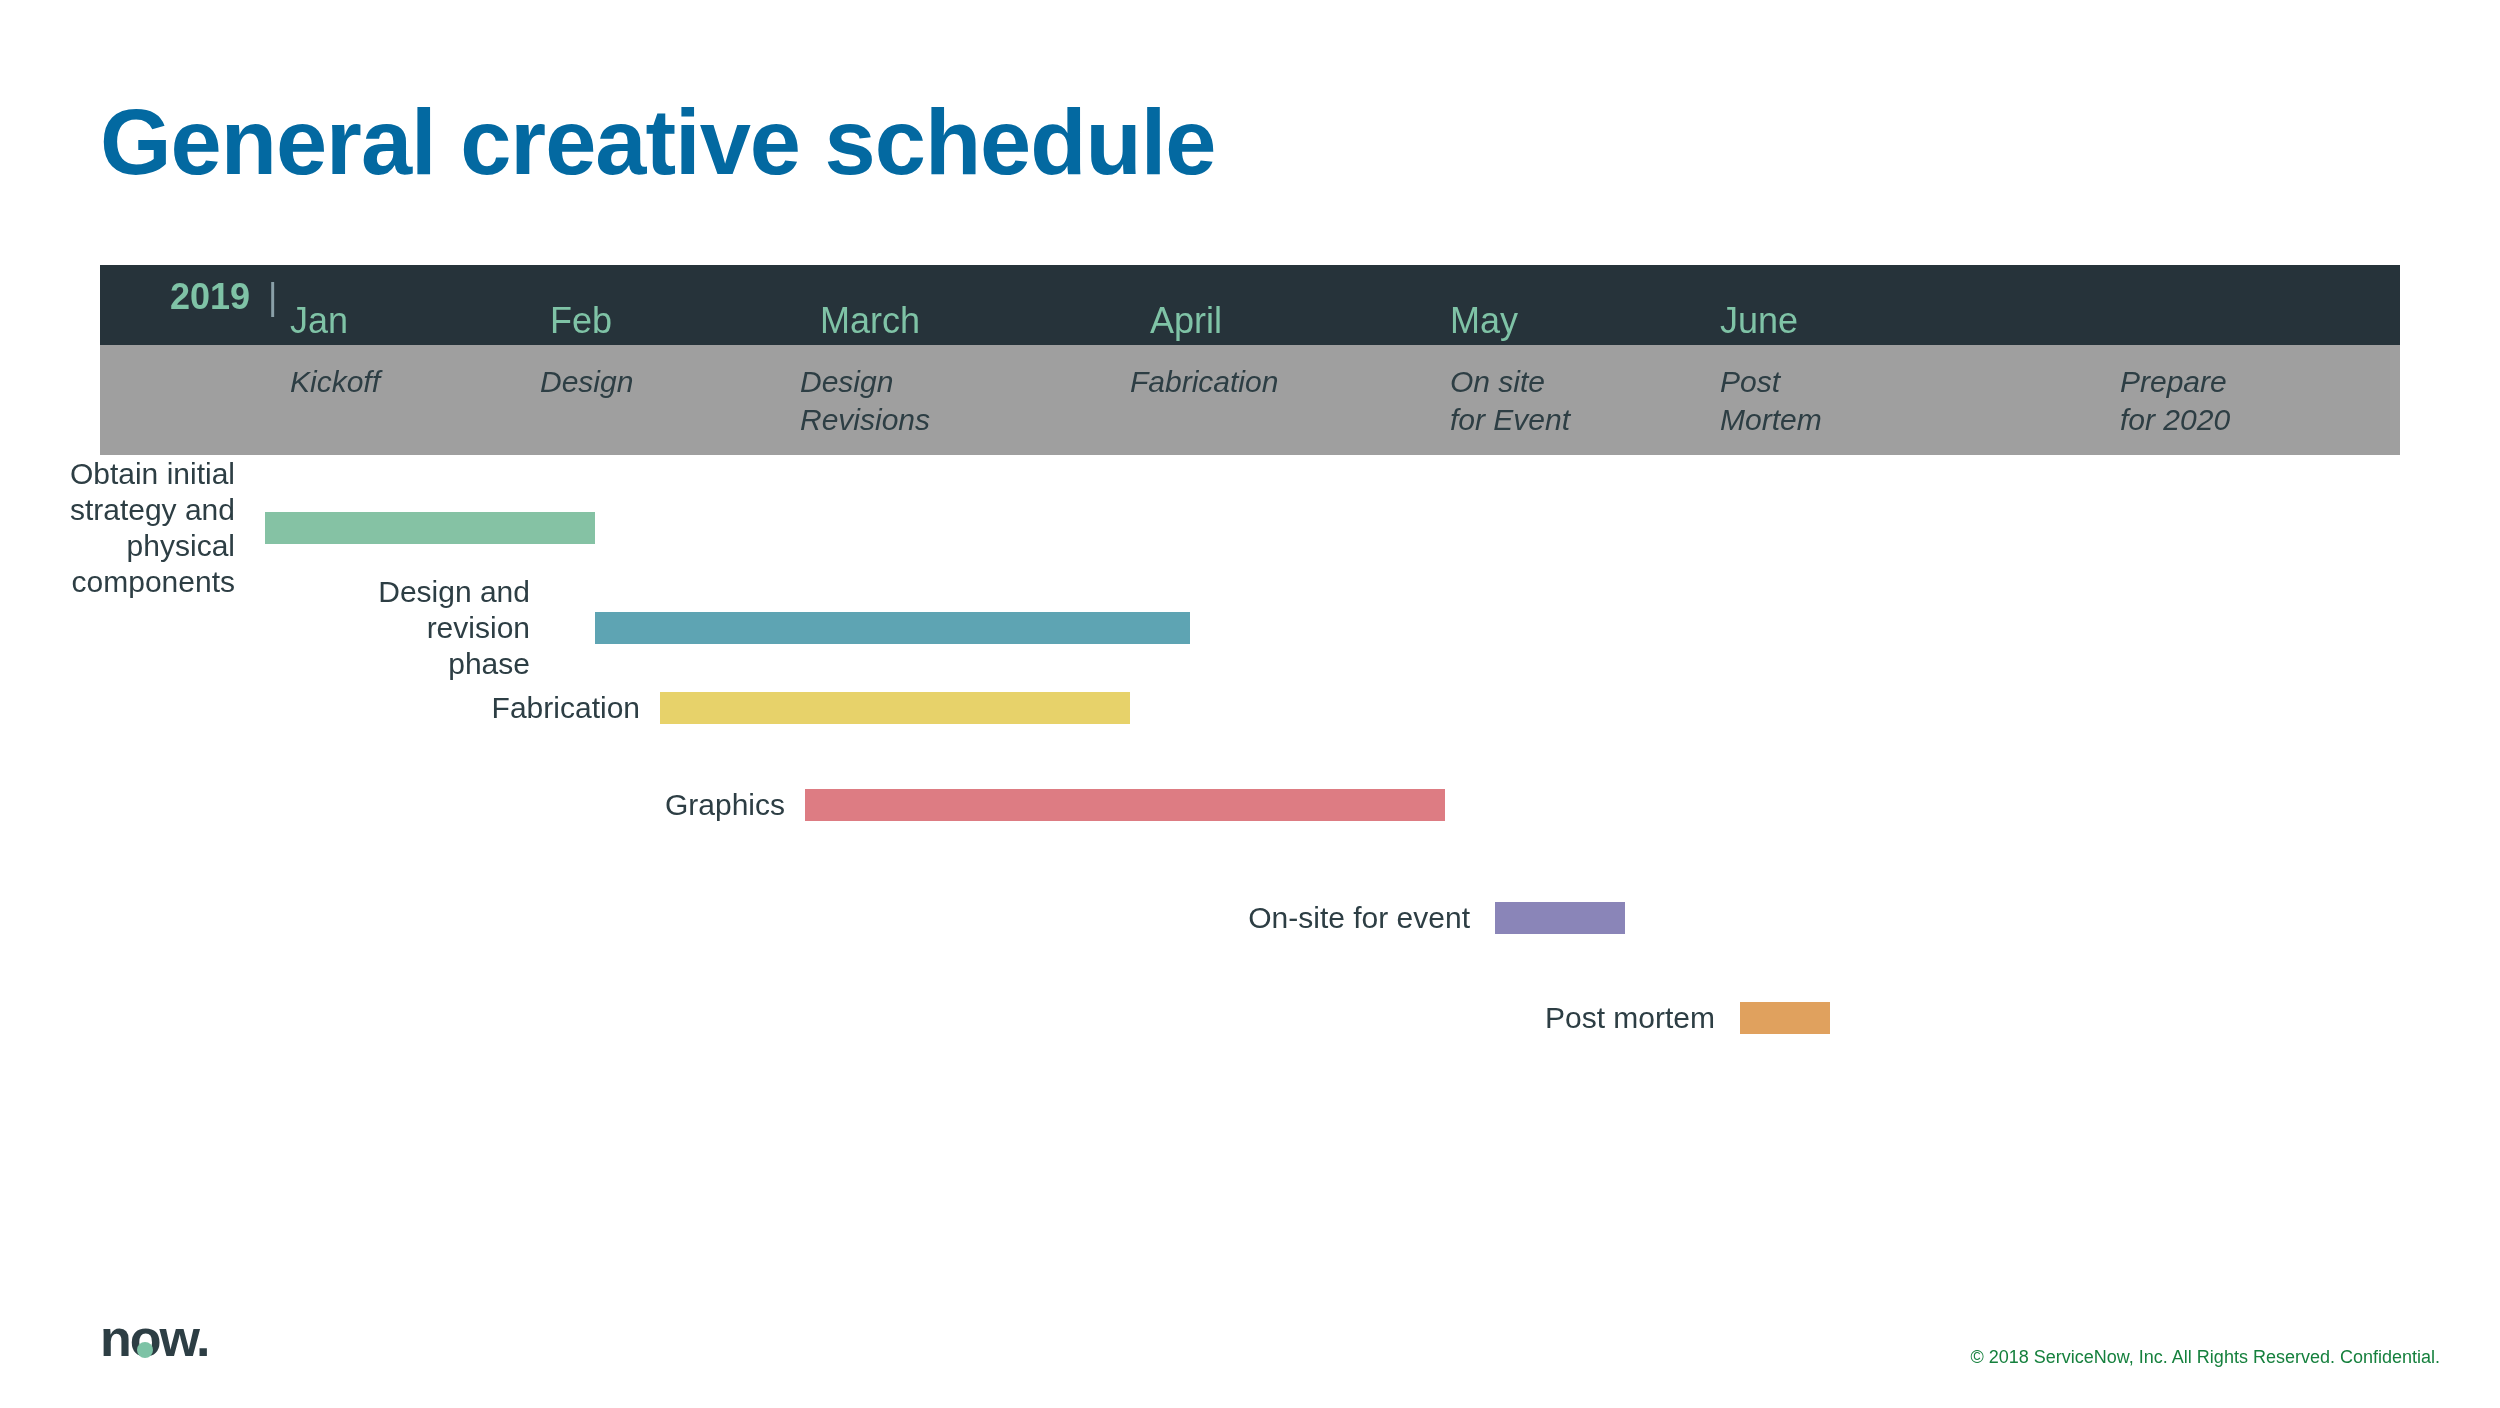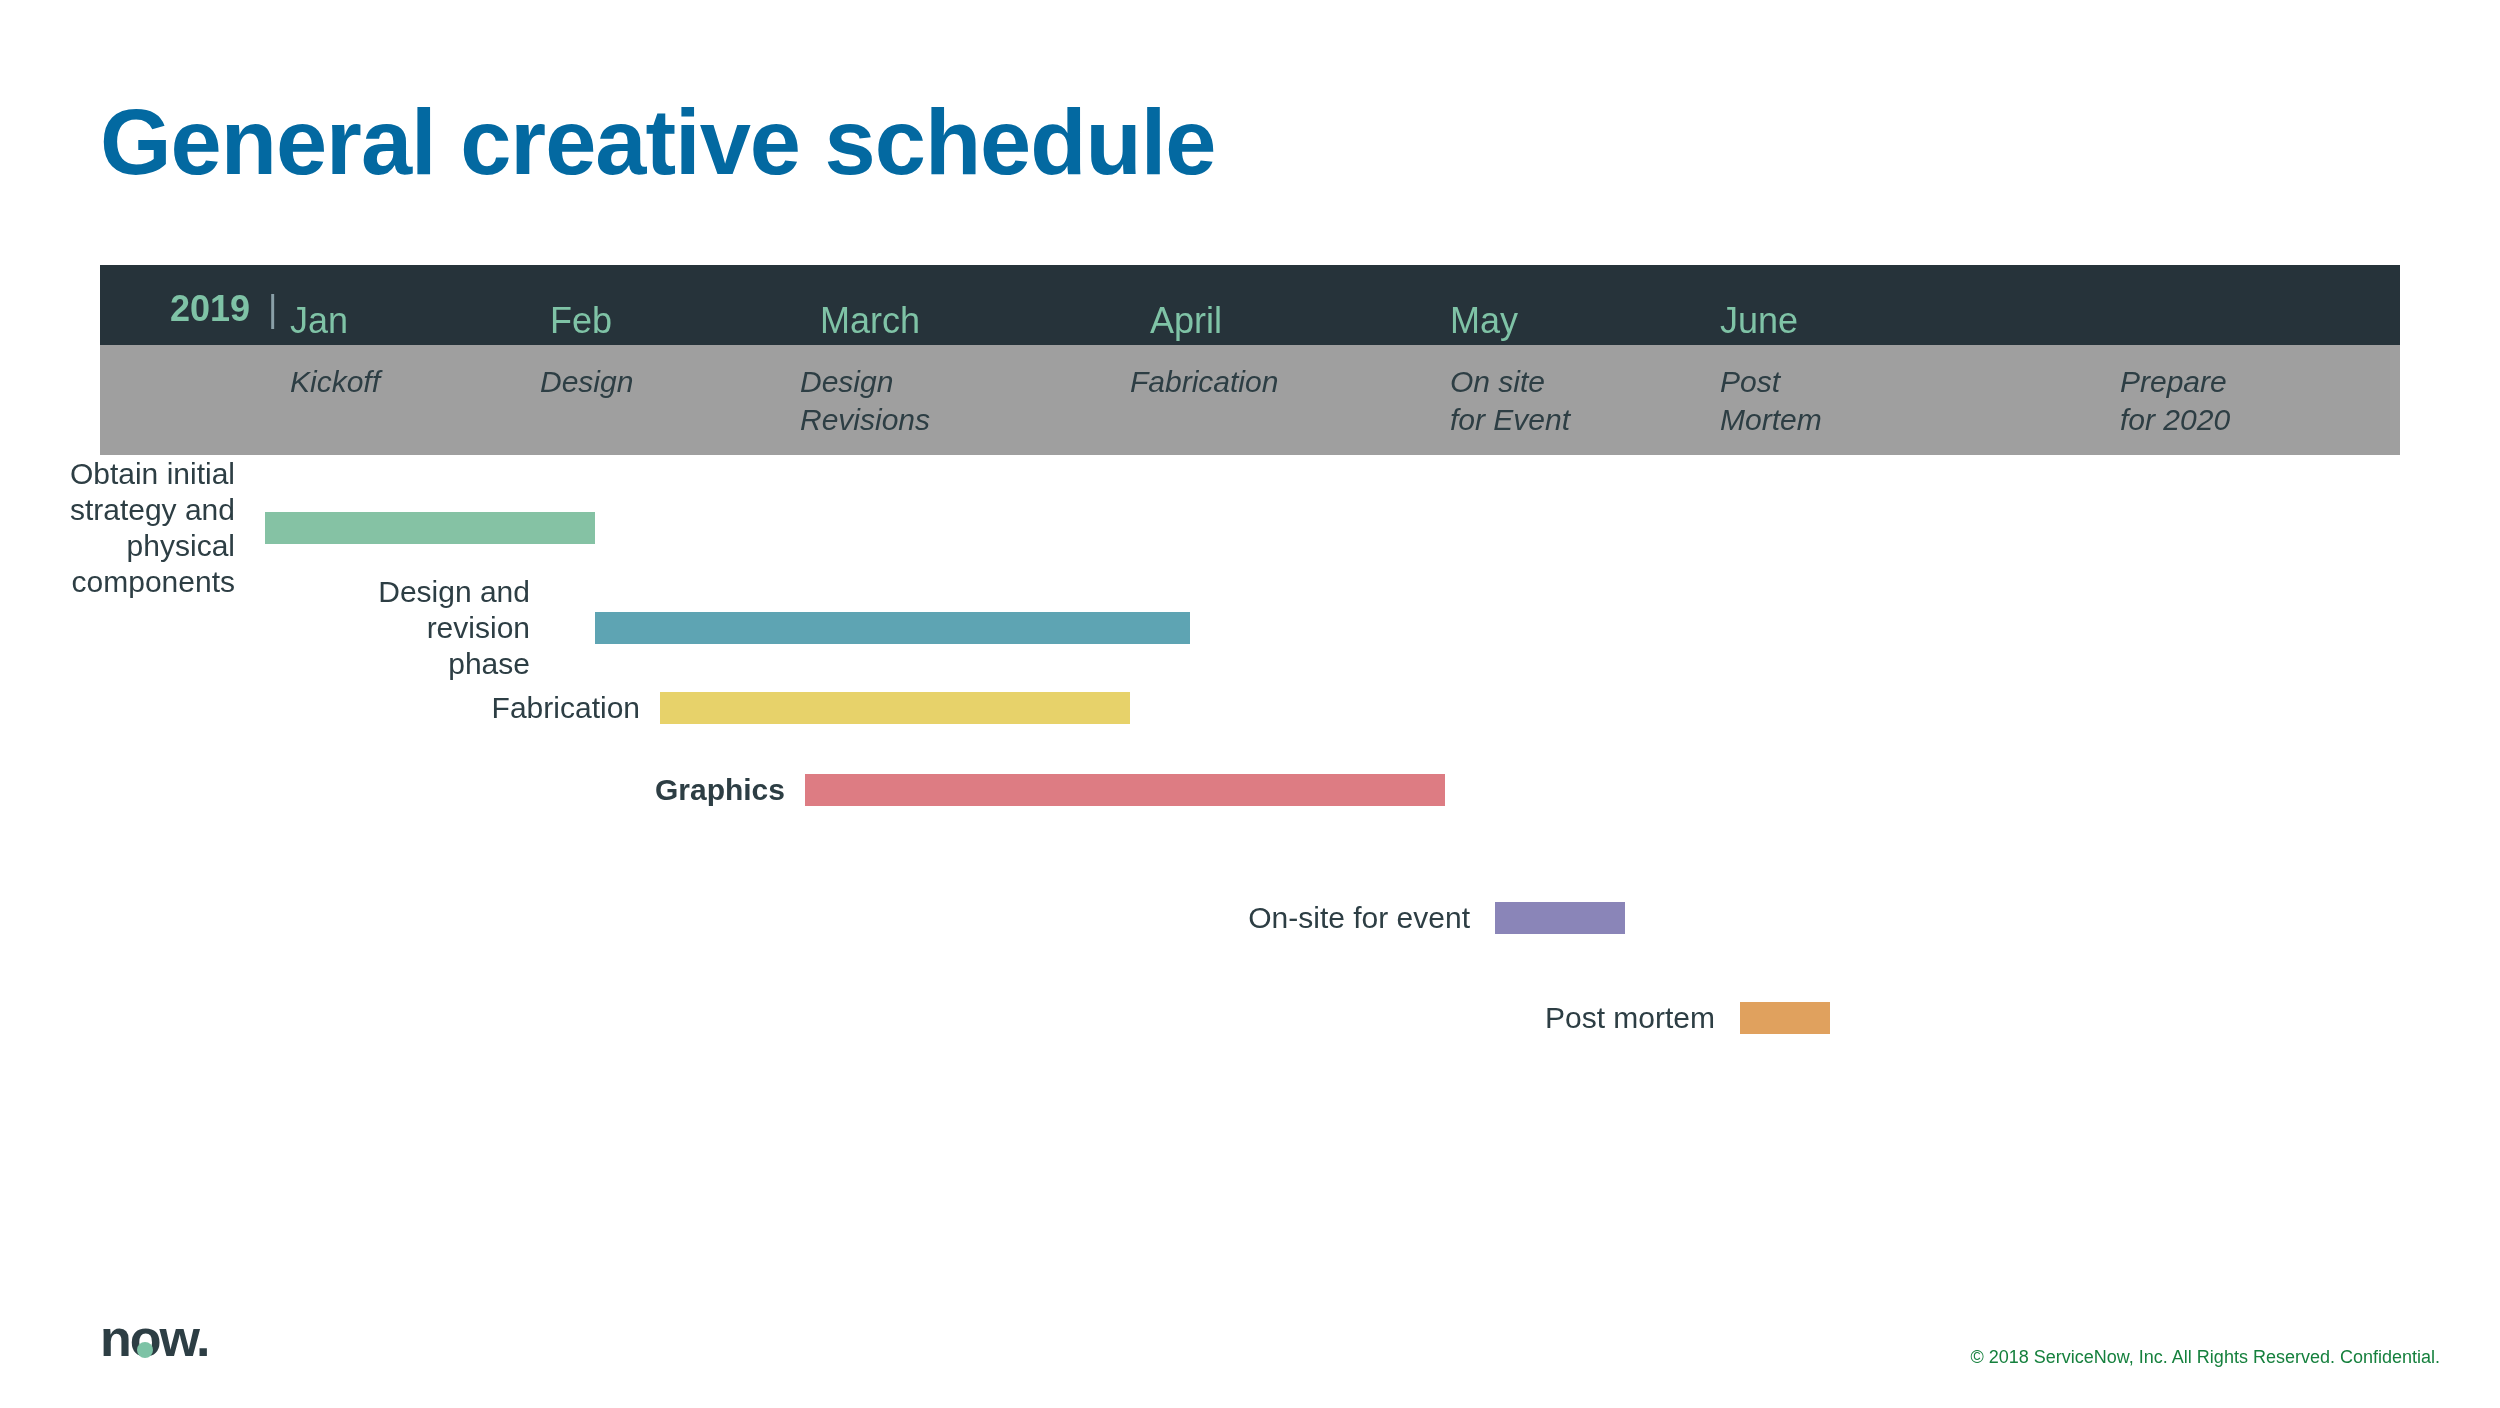--- a/index.html
+++ b/index.html
@@ -42,21 +42,20 @@
     .year-cell {
       position: absolute;
       left: 70px;
       top: 0;
       height: 64px;
       display: flex;
       align-items: center;
       font-size: 36px;
       color: #7fc3a6;
       font-weight: 600;
-      margin-top: 12px;
     }
     .year-sep {
       color: #8aa0a8;
       padding: 0 18px;
       font-weight: 300;
     }
     .month-label {
       position: absolute;
       font-size: 36px;
       color: #7fc3a6;
@@ -184,21 +183,21 @@
           <div class="bar" style="left: 165px; width: 330px; background: rgb(133, 194, 164);"></div>
         </div>
         <div class="bar-row" style="top: 100px;">
           <div class="bar-label" style="right: 1870px; width: 400px;">Design and<br>revision<br>phase</div>
           <div class="bar" style="left: 495px; width: 595px; background: rgb(94, 164, 179);"></div>
         </div>
         <div class="bar-row" style="top: 180px;">
           <div class="bar-label" style="right: 1760px; width: 400px;">Fabrication</div>
           <div class="bar" style="left: 560px; width: 470px; background: rgb(231, 210, 106);"></div>
         </div>
-        <div class="bar-row" style="top: 262px; font-weight: bold;">
+        <div class="bar-row" style="top: 277px;">
           <div class="bar-label" style="right: 1615px; width: 400px;">Graphics</div>
           <div class="bar" style="left: 705px; width: 640px; background: rgb(221, 124, 131);"></div>
         </div>
         <div class="bar-row" style="top: 490px;">
           <div class="bar-label" style="right: 685px; width: 400px;">Post mortem</div>
           <div class="bar" style="left: 1640px; width: 90px; background: rgb(224, 161, 94);"></div>
         </div>
         <div class="bar-row" style="top: 390px;">
           <div class="bar-label" style="right: 930px; width: 400px;">On-site for event</div>
           <div class="bar" style="left: 1395px; width: 130px; background: rgb(138, 133, 184);"></div>

